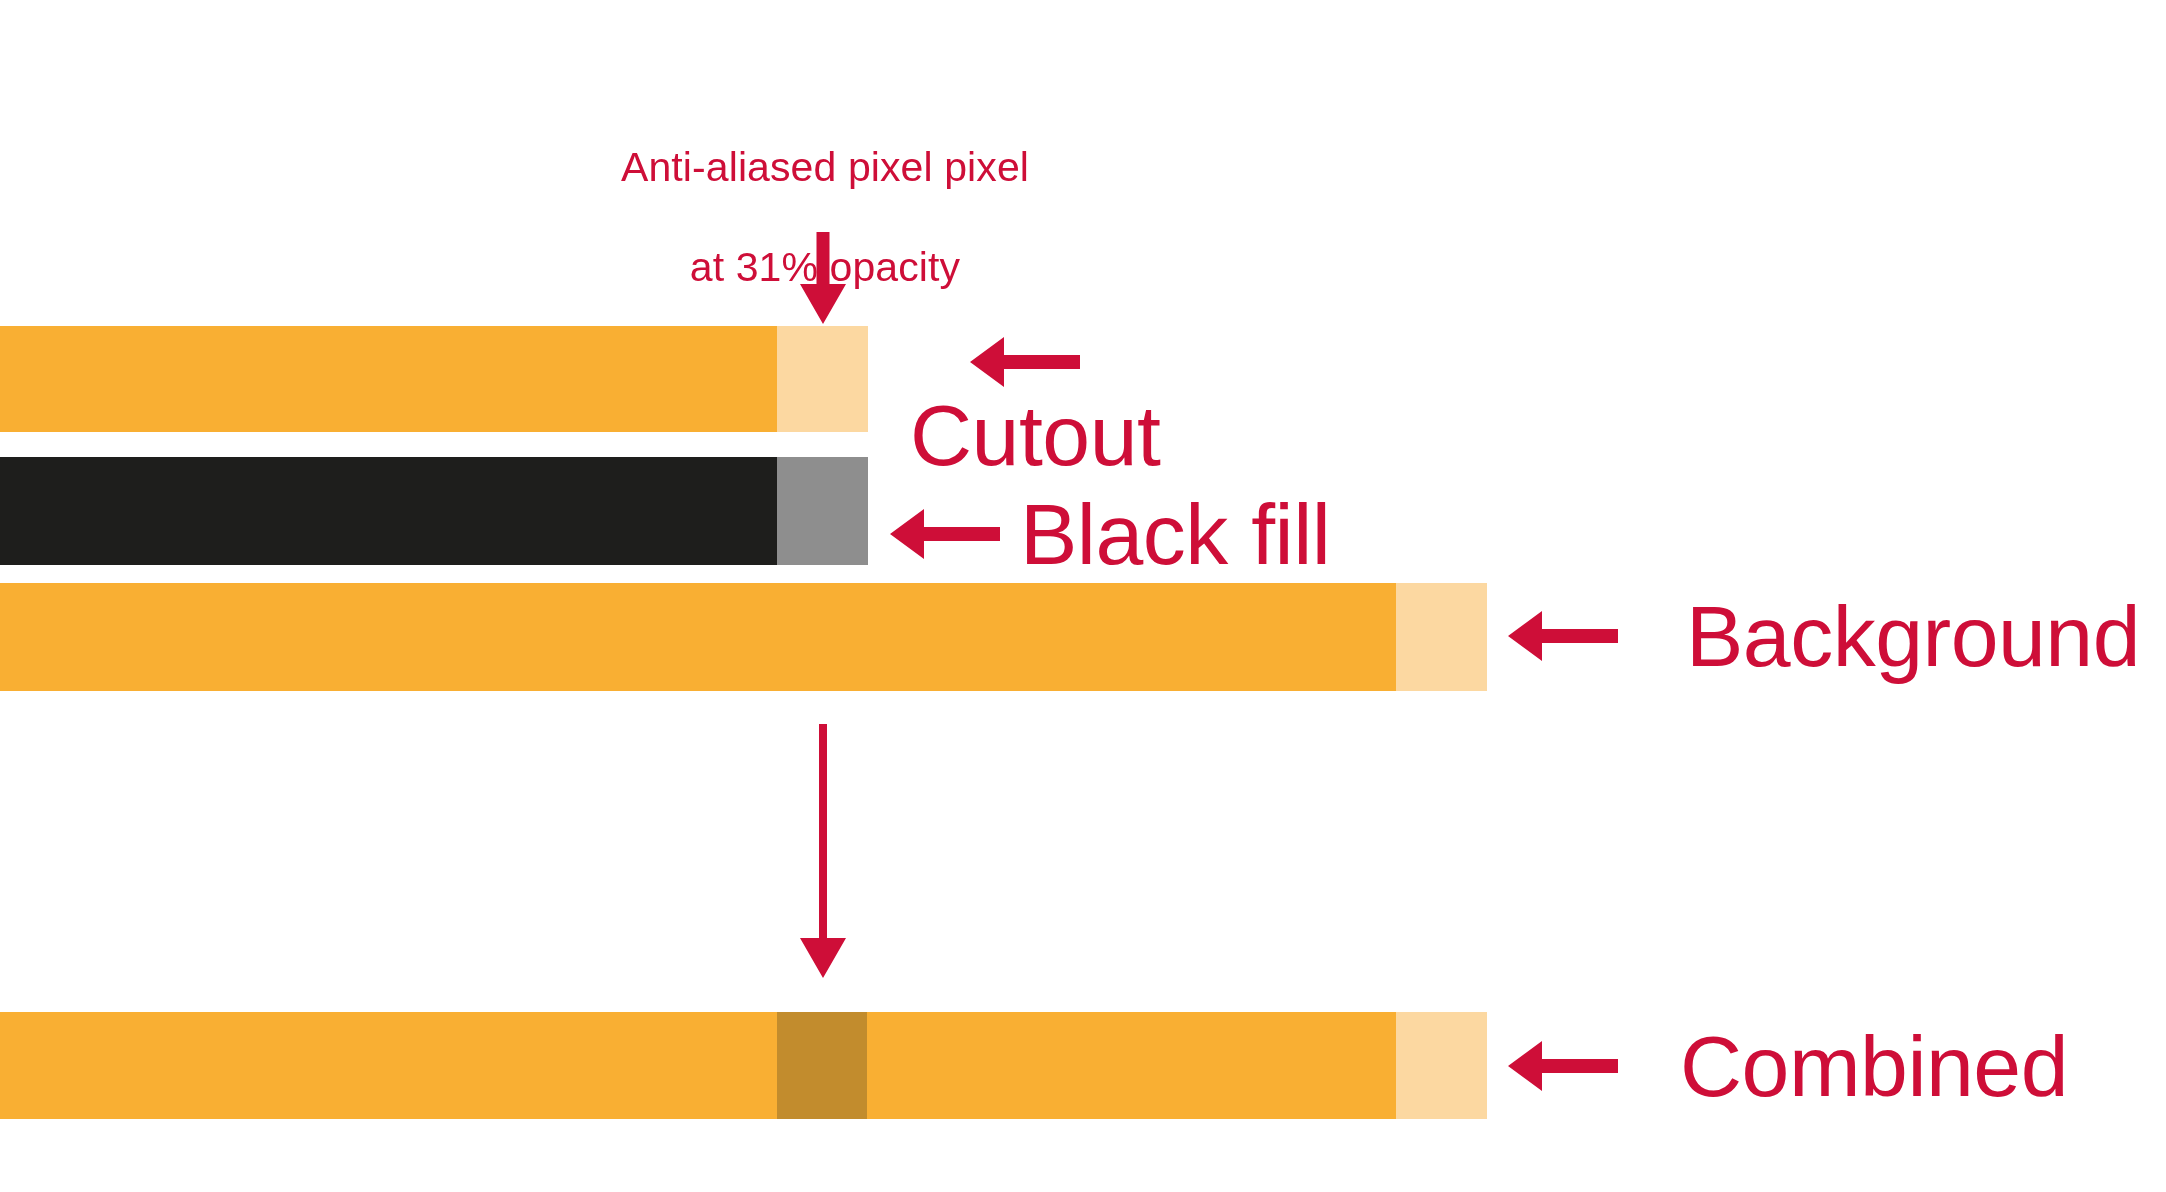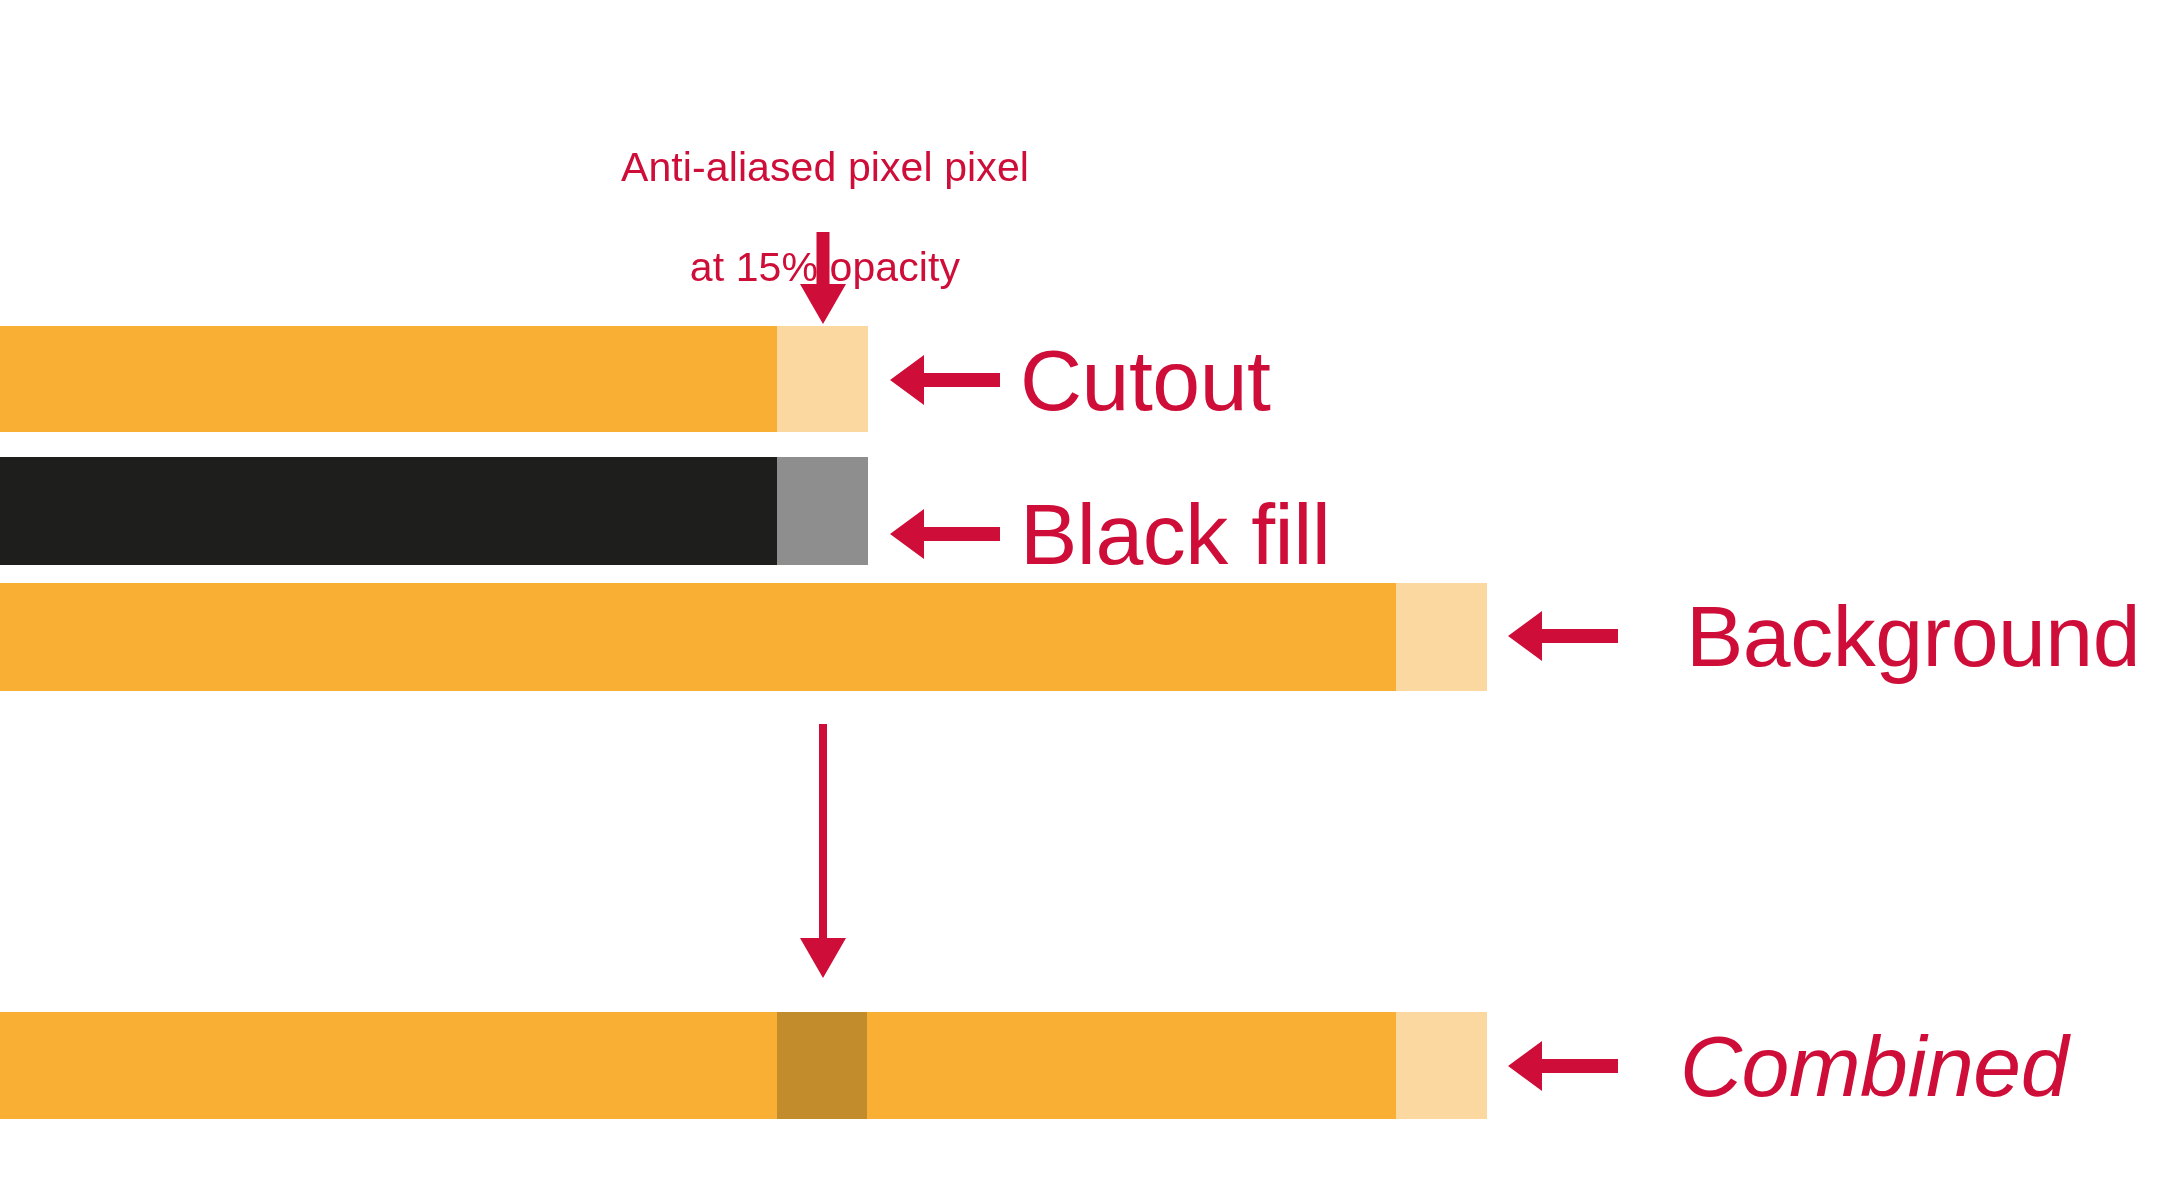--- a/index.html
+++ b/index.html
@@ -62,37 +62,37 @@
     white-space: nowrap;
   }
   .label-arrow { display: block; flex: 0 0 auto; }
   .label-text {
     font-size: 86px;
     line-height: 1;
     color: #CE0E38;
     letter-spacing: -0.5px;
   }
 
-  .label-cutout     { left: 890px;  top: 332px;  height: 96px; }
+  .label-cutout     { left: 890px;  top: 332px;  height: 96px; flex-direction: column; }
   .label-cutout     .label-text { margin-left: 20px; }
   .label-blackfill  { left: 890px;  top: 486px;  height: 96px; }
   .label-blackfill  .label-text { margin-left: 20px; }
   .label-background { left: 1508px; top: 588px;  height: 96px; }
   .label-background .label-text { margin-left: 68px; text-align: center; }
   .label-combined   { left: 1508px; top: 1018px; height: 96px; }
-  .label-combined   .label-text { margin-left: 62px; font-style: italic; }
+  .label-combined   .label-text { margin-left: 62px; }
 </style>
 </head>
 <body>
 
 <div id="stage">
 
   <div class="caption">
     <span>Anti-aliased pixel pixel</span><br>
-    <span>at 15% opacity</span>
+    <span>at 31% opacity</span>
   </div>
 
   <svg class="down-arrow arrow-caption" viewBox="0 0 46 92" aria-hidden="true">
     <path d="M16.5 0 L29.5 0 L29.5 52 L46 52 L23 92 L0 52 L16.5 52 Z" fill="#CE0E38"></path>
   </svg>
 
   <div class="bar bar-cutout">
     <div class="seg" style="width:777px;background:#F9AF33;"></div>
     <div class="seg" style="width:91px;background:#FCD8A1;"></div>
   </div>

